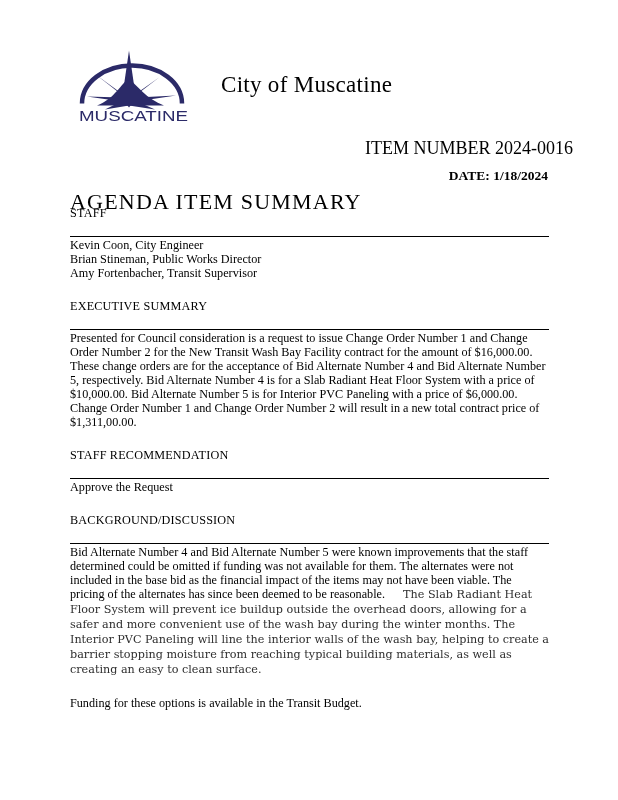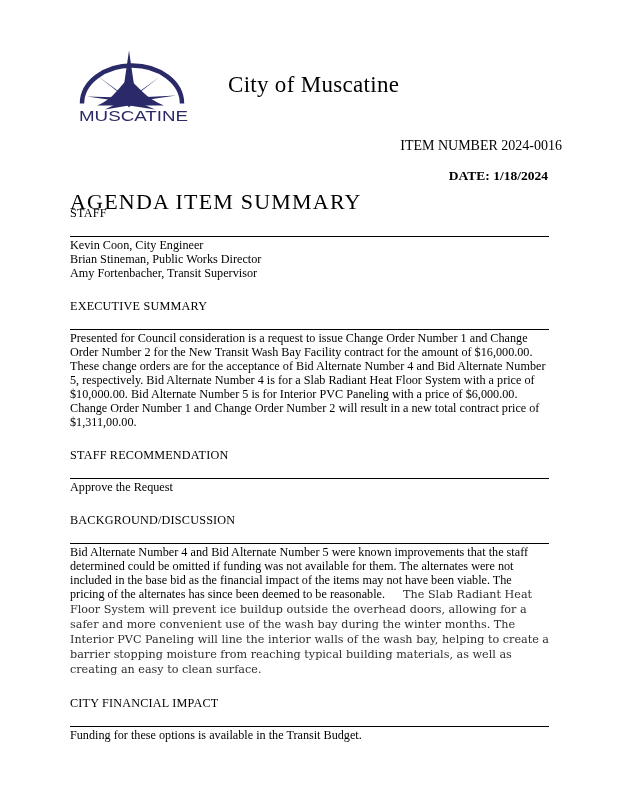--- a/index.html
+++ b/index.html
@@ -14,28 +14,28 @@
   .page { position:absolute; inset:0; background:#fff; }
 
   
   .logo {
     position:absolute; left:77px; top:48px;
     width:113px; height:78px;
   }
   .logo svg { display:block; width:113px; height:78px; }
 
   .city-title {
-    position:absolute; left:228px; top:72px;
+    position:absolute; left:221px; top:72px;
     font-size:23px; letter-spacing:0.3px;
     white-space:nowrap;
   }
 
   .item-number {
-    position:absolute; right:56px; top:138px;
-    font-size:14px; white-space:nowrap;
+    position:absolute; right:45px; top:138px;
+    font-size:18px; white-space:nowrap;
   }
 
   .agenda-title {
     position:absolute; left:70px; top:166px;
     font-size:22px; letter-spacing:1.2px;
     white-space:nowrap;
     margin-top:23px;
   }
 
   .date-label {
@@ -119,18 +119,17 @@
       <div class="section-heading">STAFF RECOMMENDATION</div>
       <div class="body-text">Approve the Request</div>
     </div>
 
     <div class="section">
       <div class="section-heading">BACKGROUND/DISCUSSION</div>
       <div class="body-text"><span>Bid Alternate Number 4 and Bid Alternate Number 5 were known improvements that the staff determined could be omitted if funding was not available for them. The alternates were not included in the base bid as the financial impact of the items may not have been viable. The pricing of the alternates has since been deemed to be reasonable.</span><span class="seg-gap"></span><span class="alt-font">The Slab Radiant Heat Floor System will prevent ice buildup outside the overhead doors, allowing for a safer and more convenient use of the wash bay during the winter months. The Interior PVC Paneling will line the interior walls of the wash bay, helping to create a barrier stopping moisture from reaching typical building materials, as well as creating an easy to clean surface.</span></div>
     </div>
 
     <div class="section">
-      <div class="section-heading">CITY FINANCIAL IMPACT</div>
       <div class="body-text">Funding for these options is available in the Transit Budget.</div>
     </div>
 
   </div>
 </div>
 
 </body></html>

